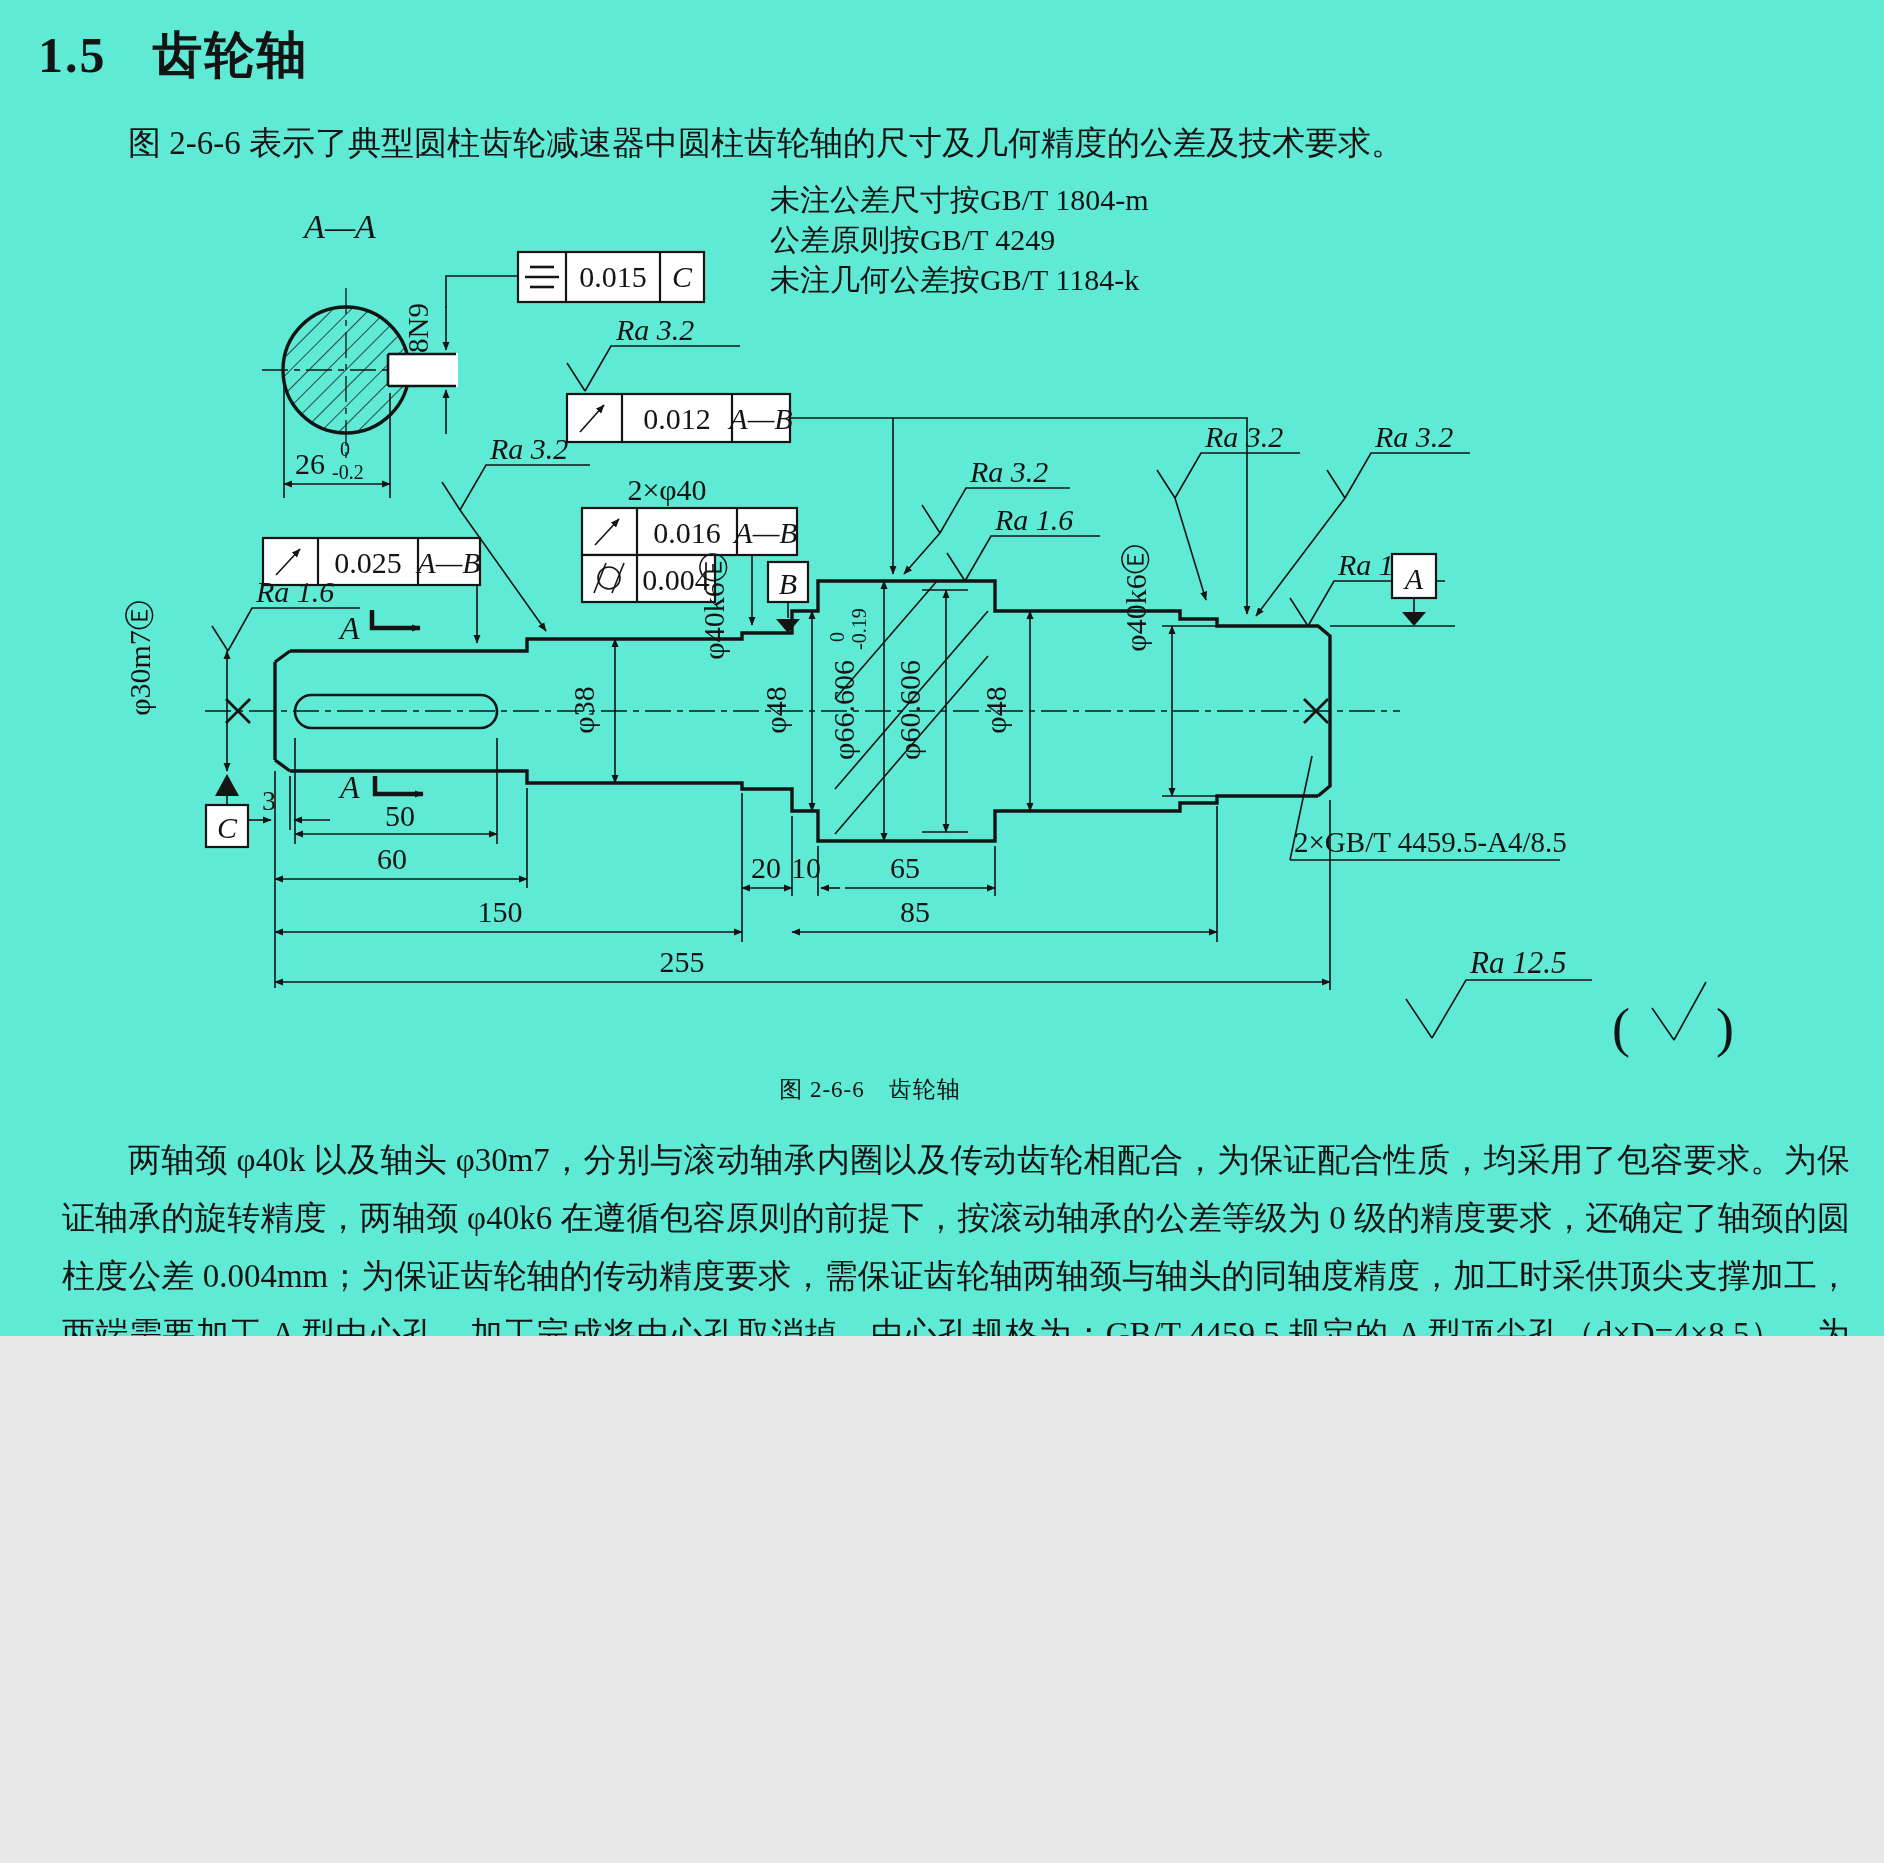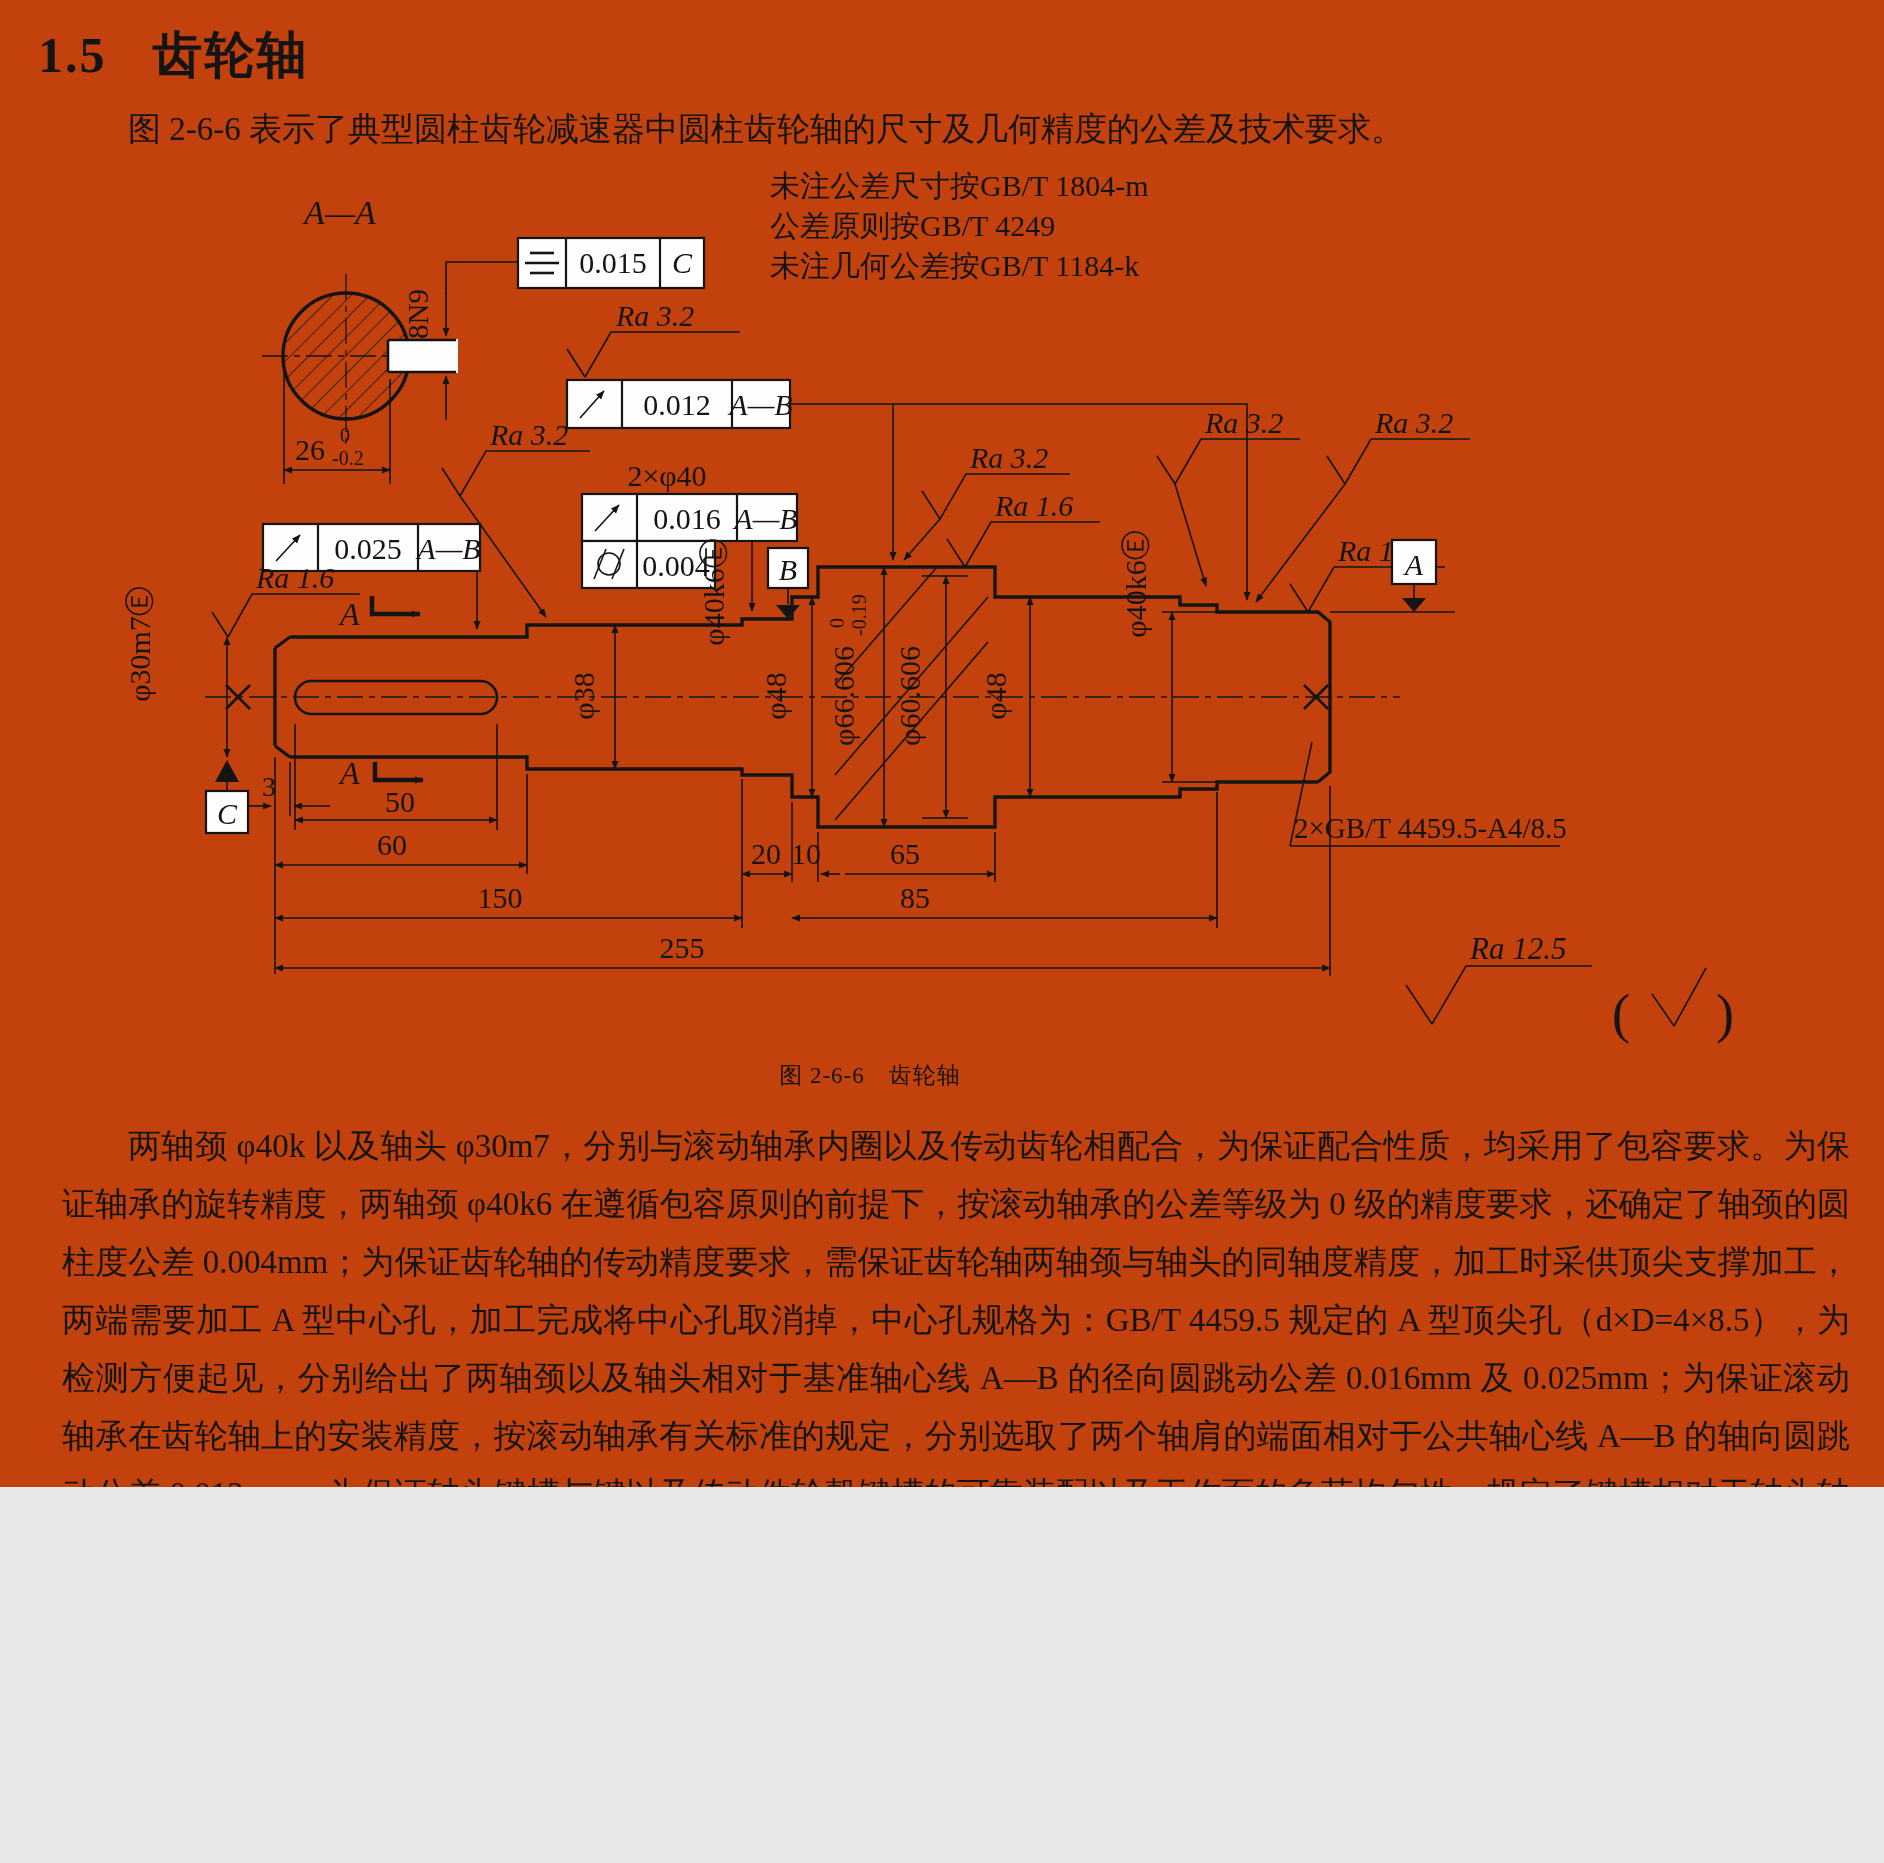--- a/index.html
+++ b/index.html
@@ -1,22 +1,22 @@
 <!DOCTYPE html>
 <html><head>
 <meta charset="utf-8">
 <style>
   html,body{margin:0;padding:0;background:#e8e8e8;}
   .page{
-    width:1884px;height:1487px;background:#c2410c;position:relative;
+    width:1884px;height:1336px;background:#5eead4;position:relative;
     font-family:"Liberation Serif","DejaVu Serif",serif;color:#141414;overflow:hidden;
   }
   .title{margin:22px 0 0 38px;font-size:50px;font-weight:bold;letter-spacing:2px;}
   .title .num{margin-right:46px;}
-  .intro{margin:16px 34px 0 62px;font-size:33px;text-indent:2em;line-height:1.5;}
+  .intro{margin:30px 34px 0 62px;font-size:33px;text-indent:2em;line-height:1.5;}
   .fig{position:relative;width:1884px;height:885px;margin-top:4px;}
   .caption{width:1740px;text-align:center;font-size:23px;margin-top:16px;letter-spacing:1px;}
   .bodytext{margin:26px 34px 0 62px;font-size:33px;line-height:58px;text-align:justify;}
   .bodytext p{margin:0;text-indent:2em;}
   svg text{font-family:"Liberation Serif","DejaVu Serif",serif;fill:#141414;}
   .thick{stroke:#141414;stroke-width:3.4;fill:none;stroke-linejoin:miter;}
   .med{stroke:#141414;stroke-width:2.6;fill:none;}
   .thin{stroke:#141414;stroke-width:1.6;fill:none;}
   .cl{stroke:#141414;stroke-width:1.3;fill:none;stroke-dasharray:26 6 6 6;}
   .frame{stroke:#141414;stroke-width:2.2;fill:#fefefe;}

